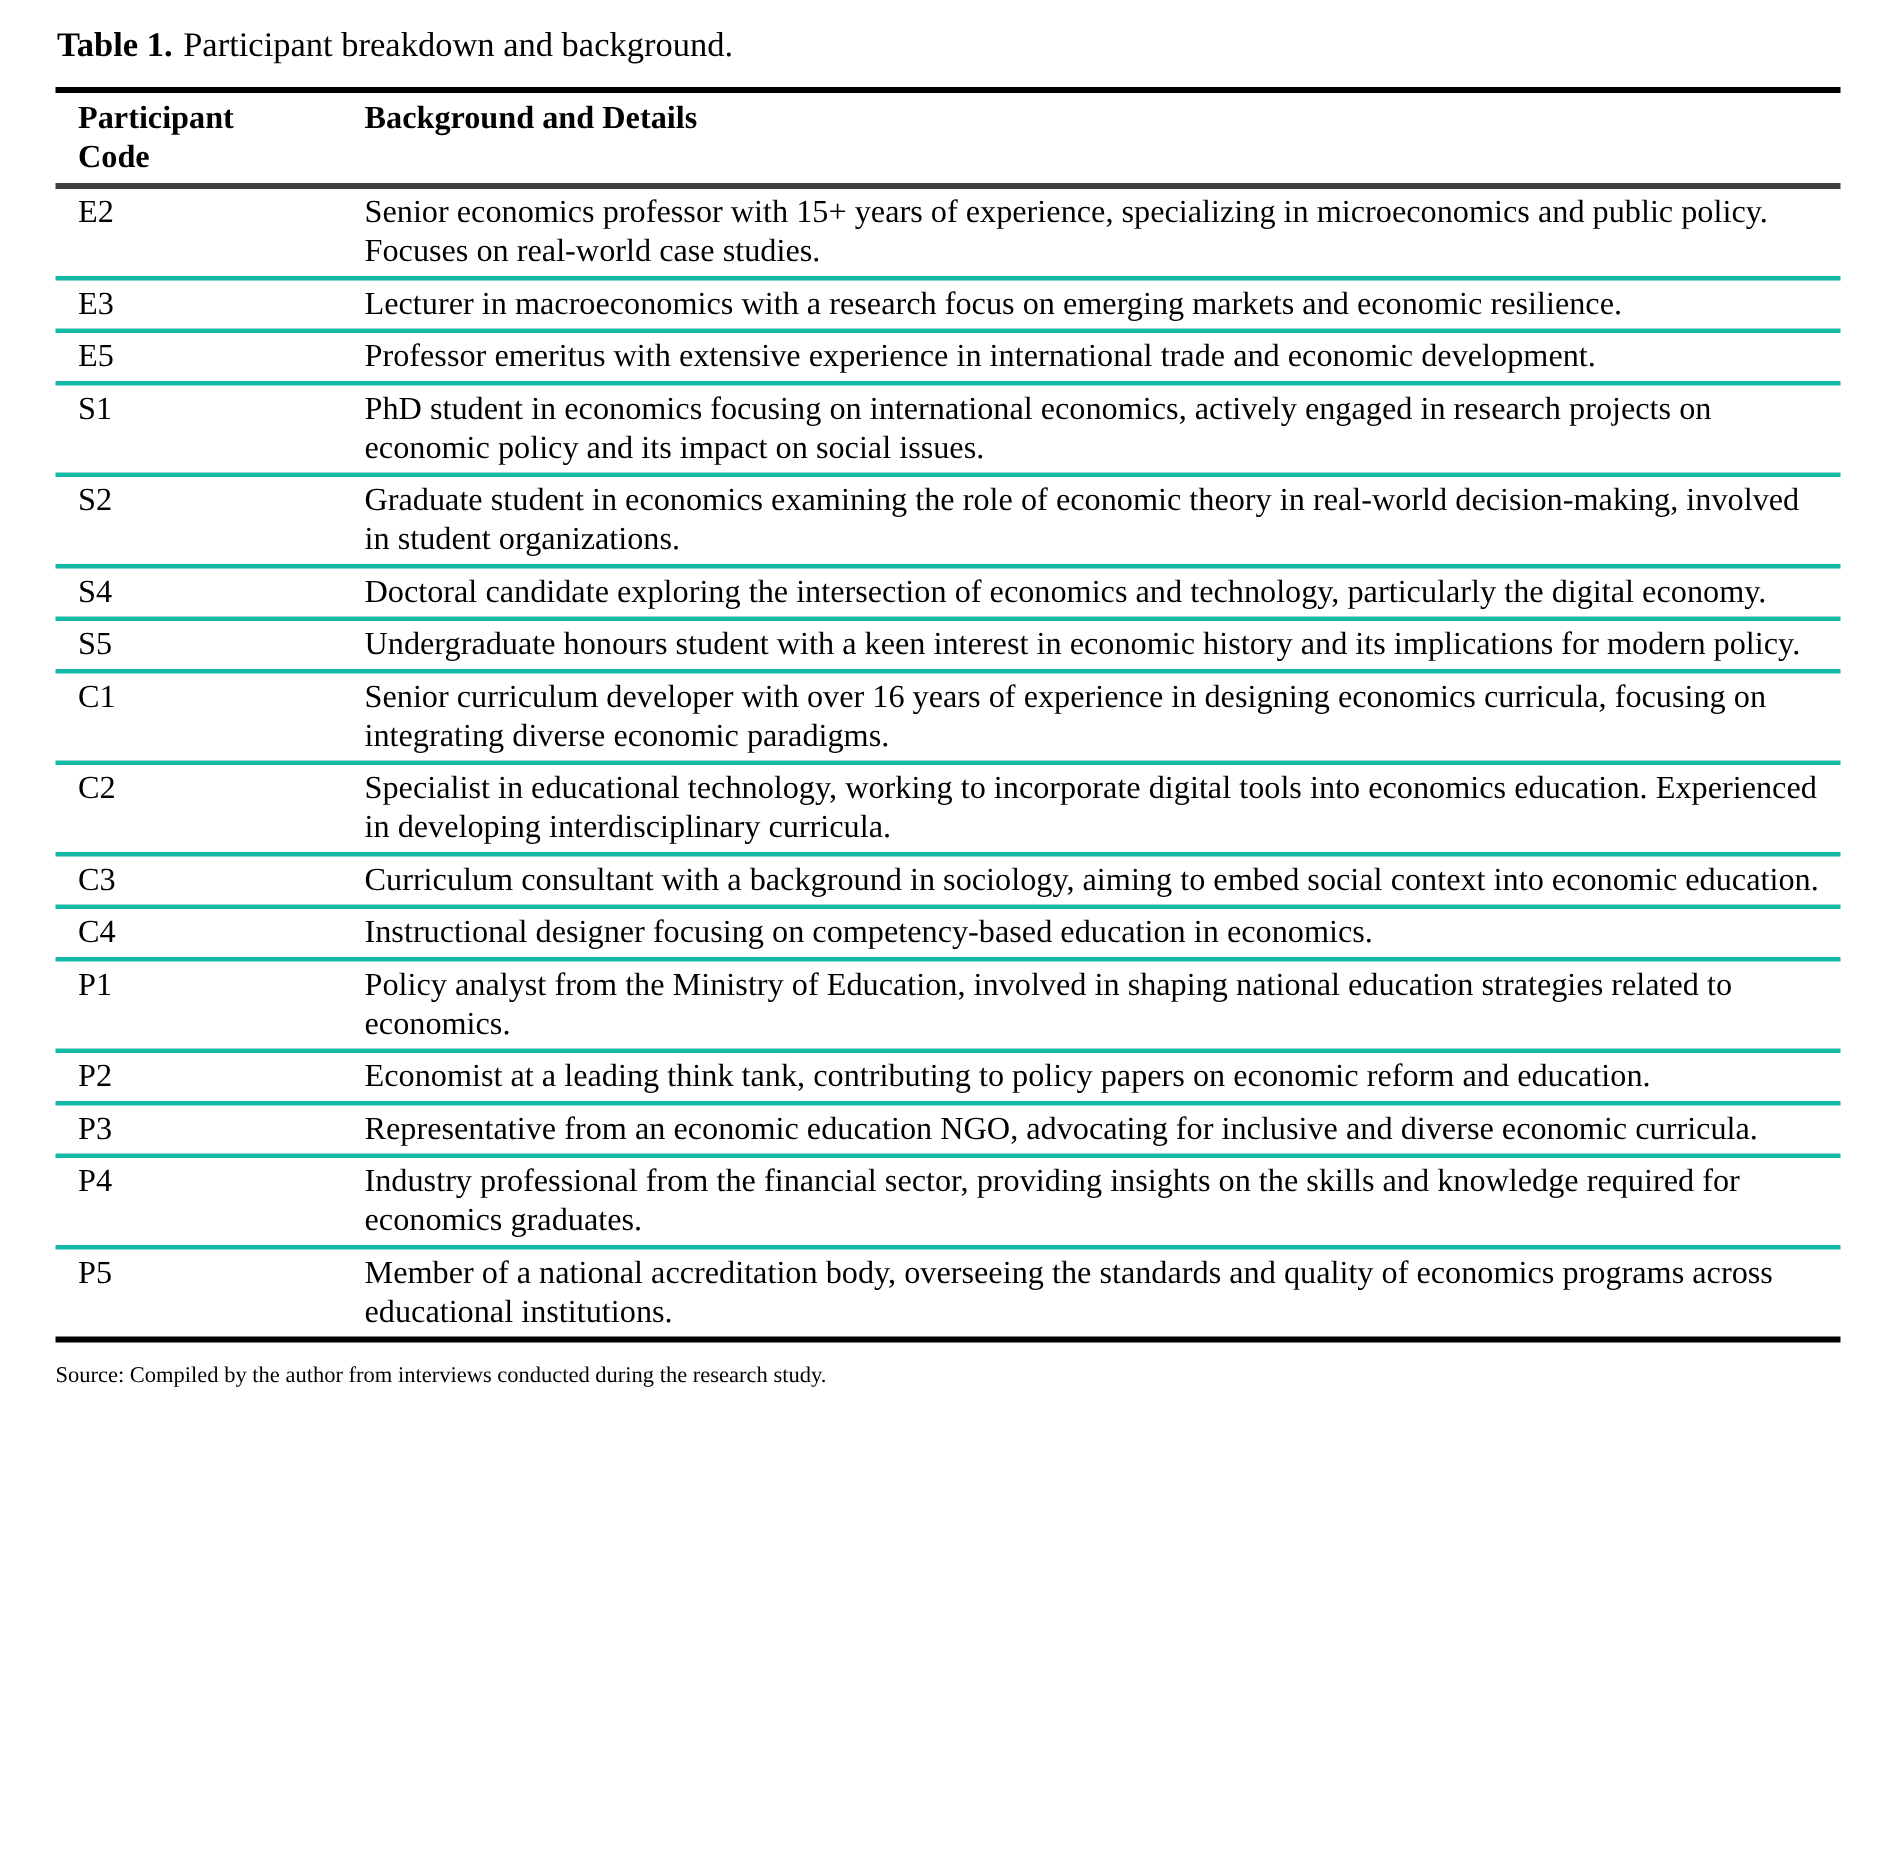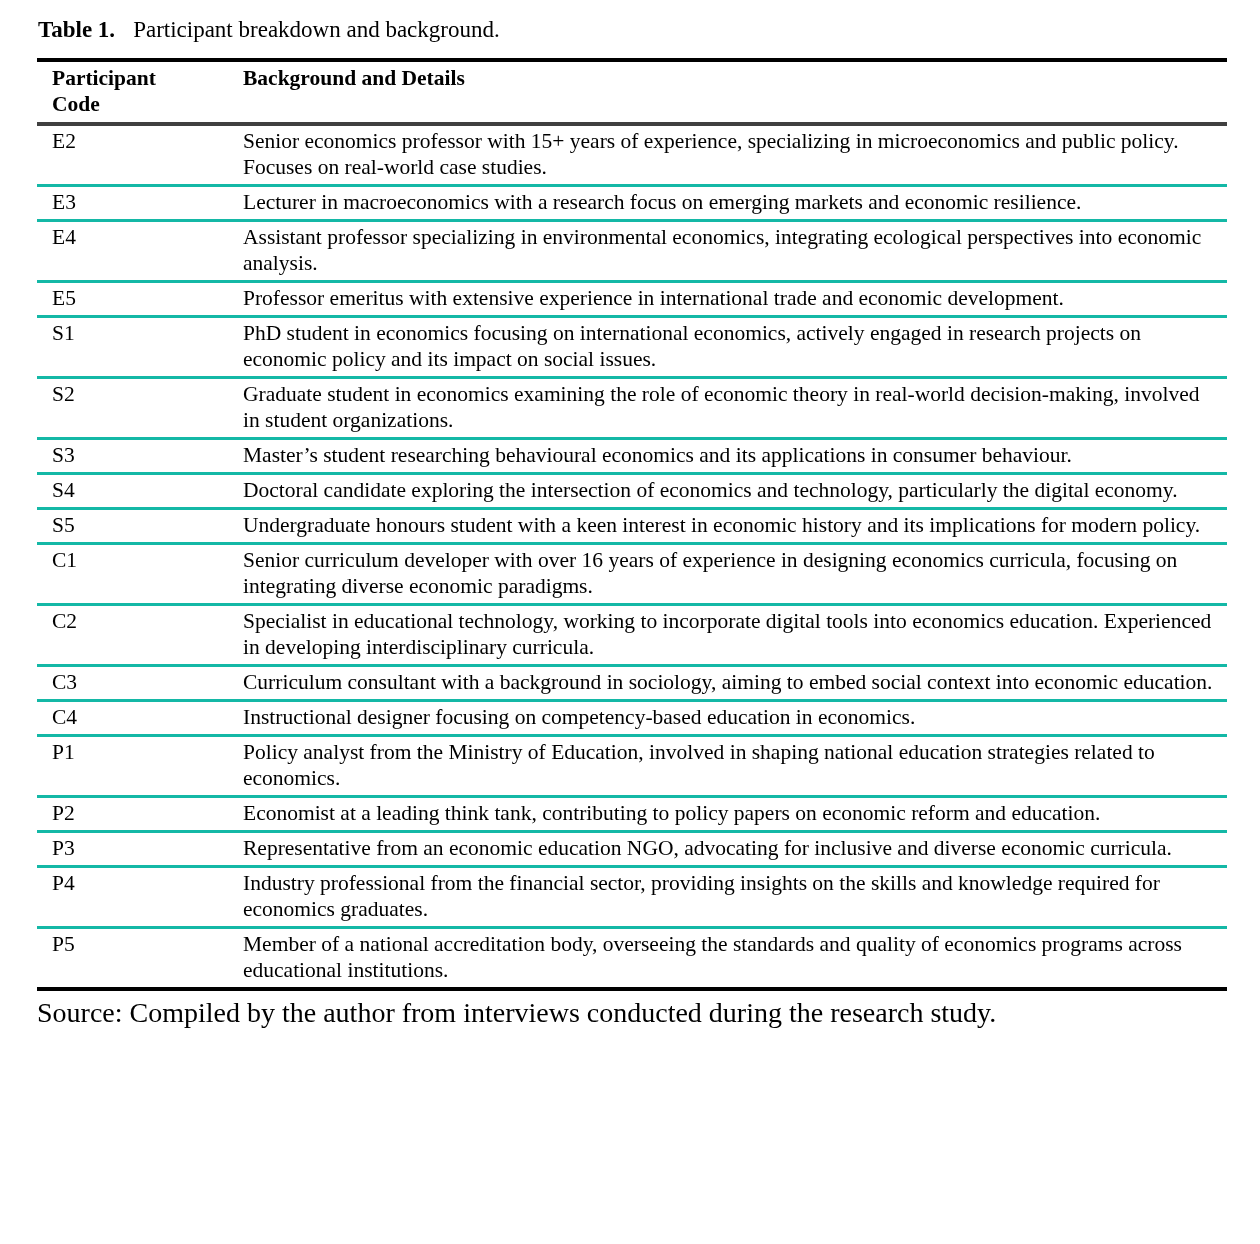--- a/index.html
+++ b/index.html
@@ -20,21 +20,21 @@
   .caption {
     margin: 0 0 14px 1px;
     font-size: 23px;
     line-height: 28px;
   }
   .caption .caption-label {
     font-weight: 700;
     text-align: center;
   }
   .caption .caption-text {
-    margin-left: 18px;
+    margin-left: 7px;
   }
   table.participants {
     width: 1190px;
     table-layout: fixed;
     border-collapse: collapse;
     border-top: 4px solid #000;
     border-bottom: 4px solid #000;
     font-size: 21.5px;
     line-height: 26px;
   }
@@ -51,21 +51,21 @@
   }
   tbody td {
     vertical-align: top;
     padding: 2px 8px 4px 15px;
   }
   tbody tr + tr td {
     border-top: 3px solid #14b8a6;
   }
   .source-note {
     margin: 9px 0 0 0;
-    font-size: 28px;
+    font-size: 15px;
     line-height: 26px;
   }
 </style>
 </head>
 <body>
 
 <div class="page">
 
   <p class="caption">
     <span class="caption-label">Table 1.</span><span class="caption-text">Participant breakdown and background.</span>
@@ -85,38 +85,30 @@
     <tbody id="rows-body">
         <tr>
           <td class="code-cell">E2</td>
           <td class="details-cell">Senior economics professor with 15+ years of experience, specializing in microeconomics and public policy. Focuses on real-world case studies.</td>
         </tr>
         <tr>
           <td class="code-cell">E3</td>
           <td class="details-cell">Lecturer in macroeconomics with a research focus on emerging markets and economic resilience.</td>
         </tr>
         <tr>
-          <td class="code-cell">E4</td>
-          <td class="details-cell">Assistant professor specializing in environmental economics, integrating ecological perspectives into economic analysis.</td>
-        </tr>
-        <tr>
           <td class="code-cell">E5</td>
           <td class="details-cell">Professor emeritus with extensive experience in international trade and economic development.</td>
         </tr>
         <tr>
           <td class="code-cell">S1</td>
           <td class="details-cell">PhD student in economics focusing on international economics, actively engaged in research projects on economic policy and its impact on social issues.</td>
         </tr>
         <tr>
           <td class="code-cell">S2</td>
           <td class="details-cell">Graduate student in economics examining the role of economic theory in real-world decision-making, involved in student organizations.</td>
-        </tr>
-        <tr>
-          <td class="code-cell">S3</td>
-          <td class="details-cell">Master’s student researching behavioural economics and its applications in consumer behaviour.</td>
         </tr>
         <tr>
           <td class="code-cell">S4</td>
           <td class="details-cell">Doctoral candidate exploring the intersection of economics and technology, particularly the digital economy.</td>
         </tr>
         <tr>
           <td class="code-cell">S5</td>
           <td class="details-cell">Undergraduate honours student with a keen interest in economic history and its implications for modern policy.</td>
         </tr>
         <tr>

